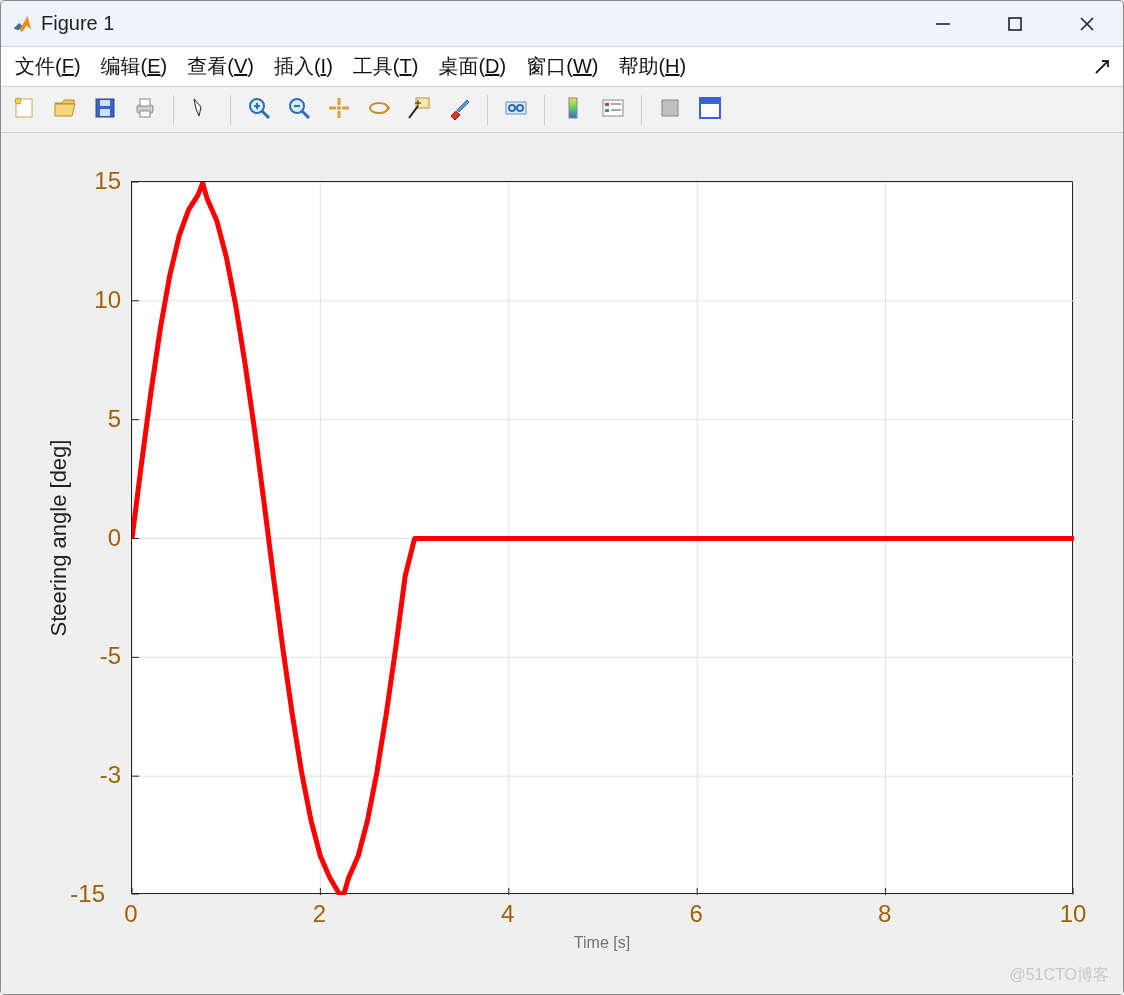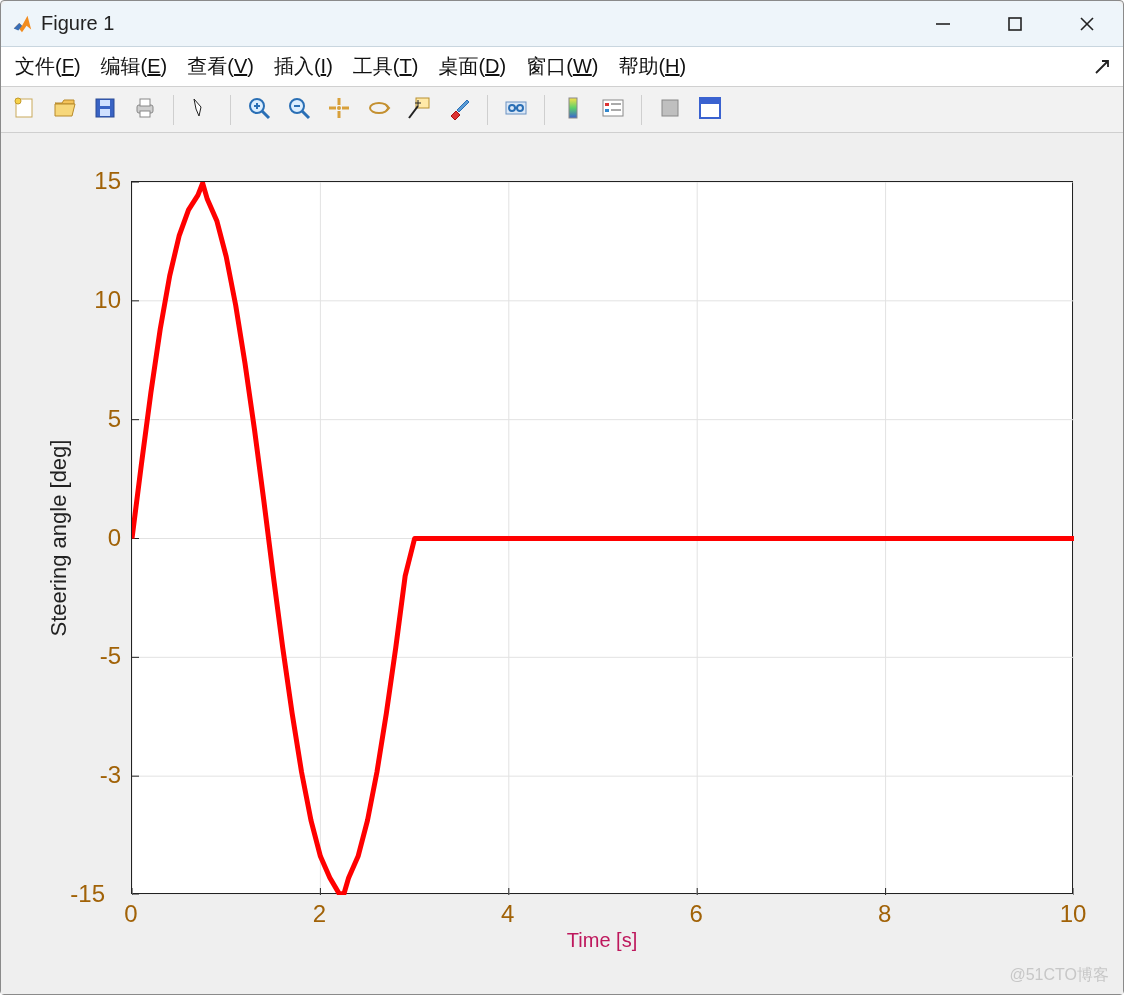--- a/index.html
+++ b/index.html
@@ -92,21 +92,21 @@
     position: absolute;
     left: -12px; top: 50%;
     transform: translate(-50%, -50%) rotate(-90deg);
     font-size: 22px; color: #222;
     white-space: nowrap;
   }
   .xlabel {
     position: absolute;
     left: 50%; bottom: -54px;
     transform: translateX(-50%);
-    font-size: 20px; color: #be185d;
+    font-size: 16px; color: #737373;
     white-space: nowrap;
   }
   .tick-label {
     position: absolute;
     font-size: 24px; color: #a16207;
   }
   .plot-box {
     position: absolute;
     background: #fff;
     border: 1px solid #222;

